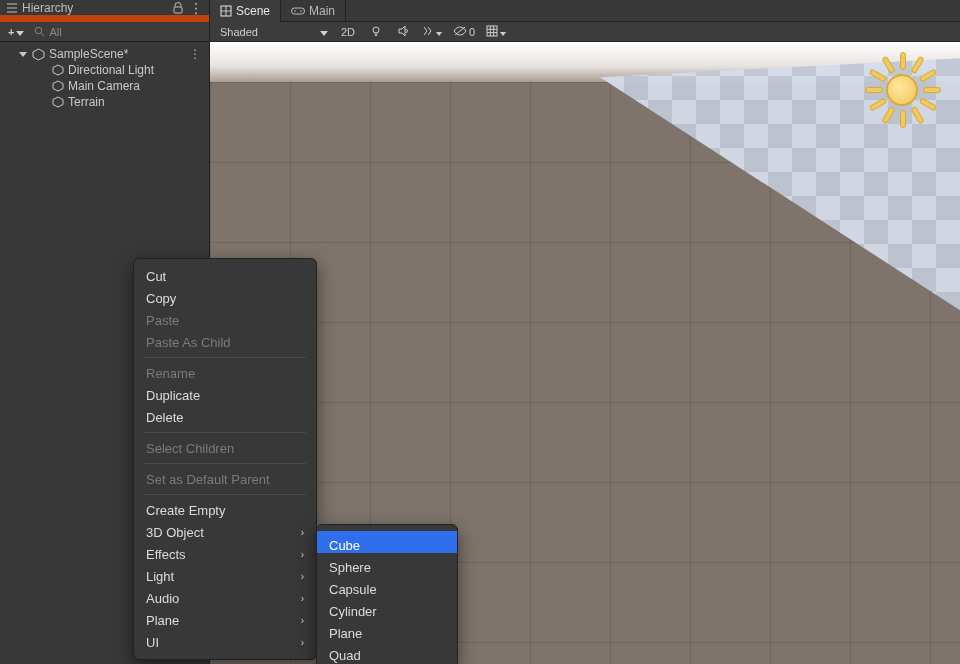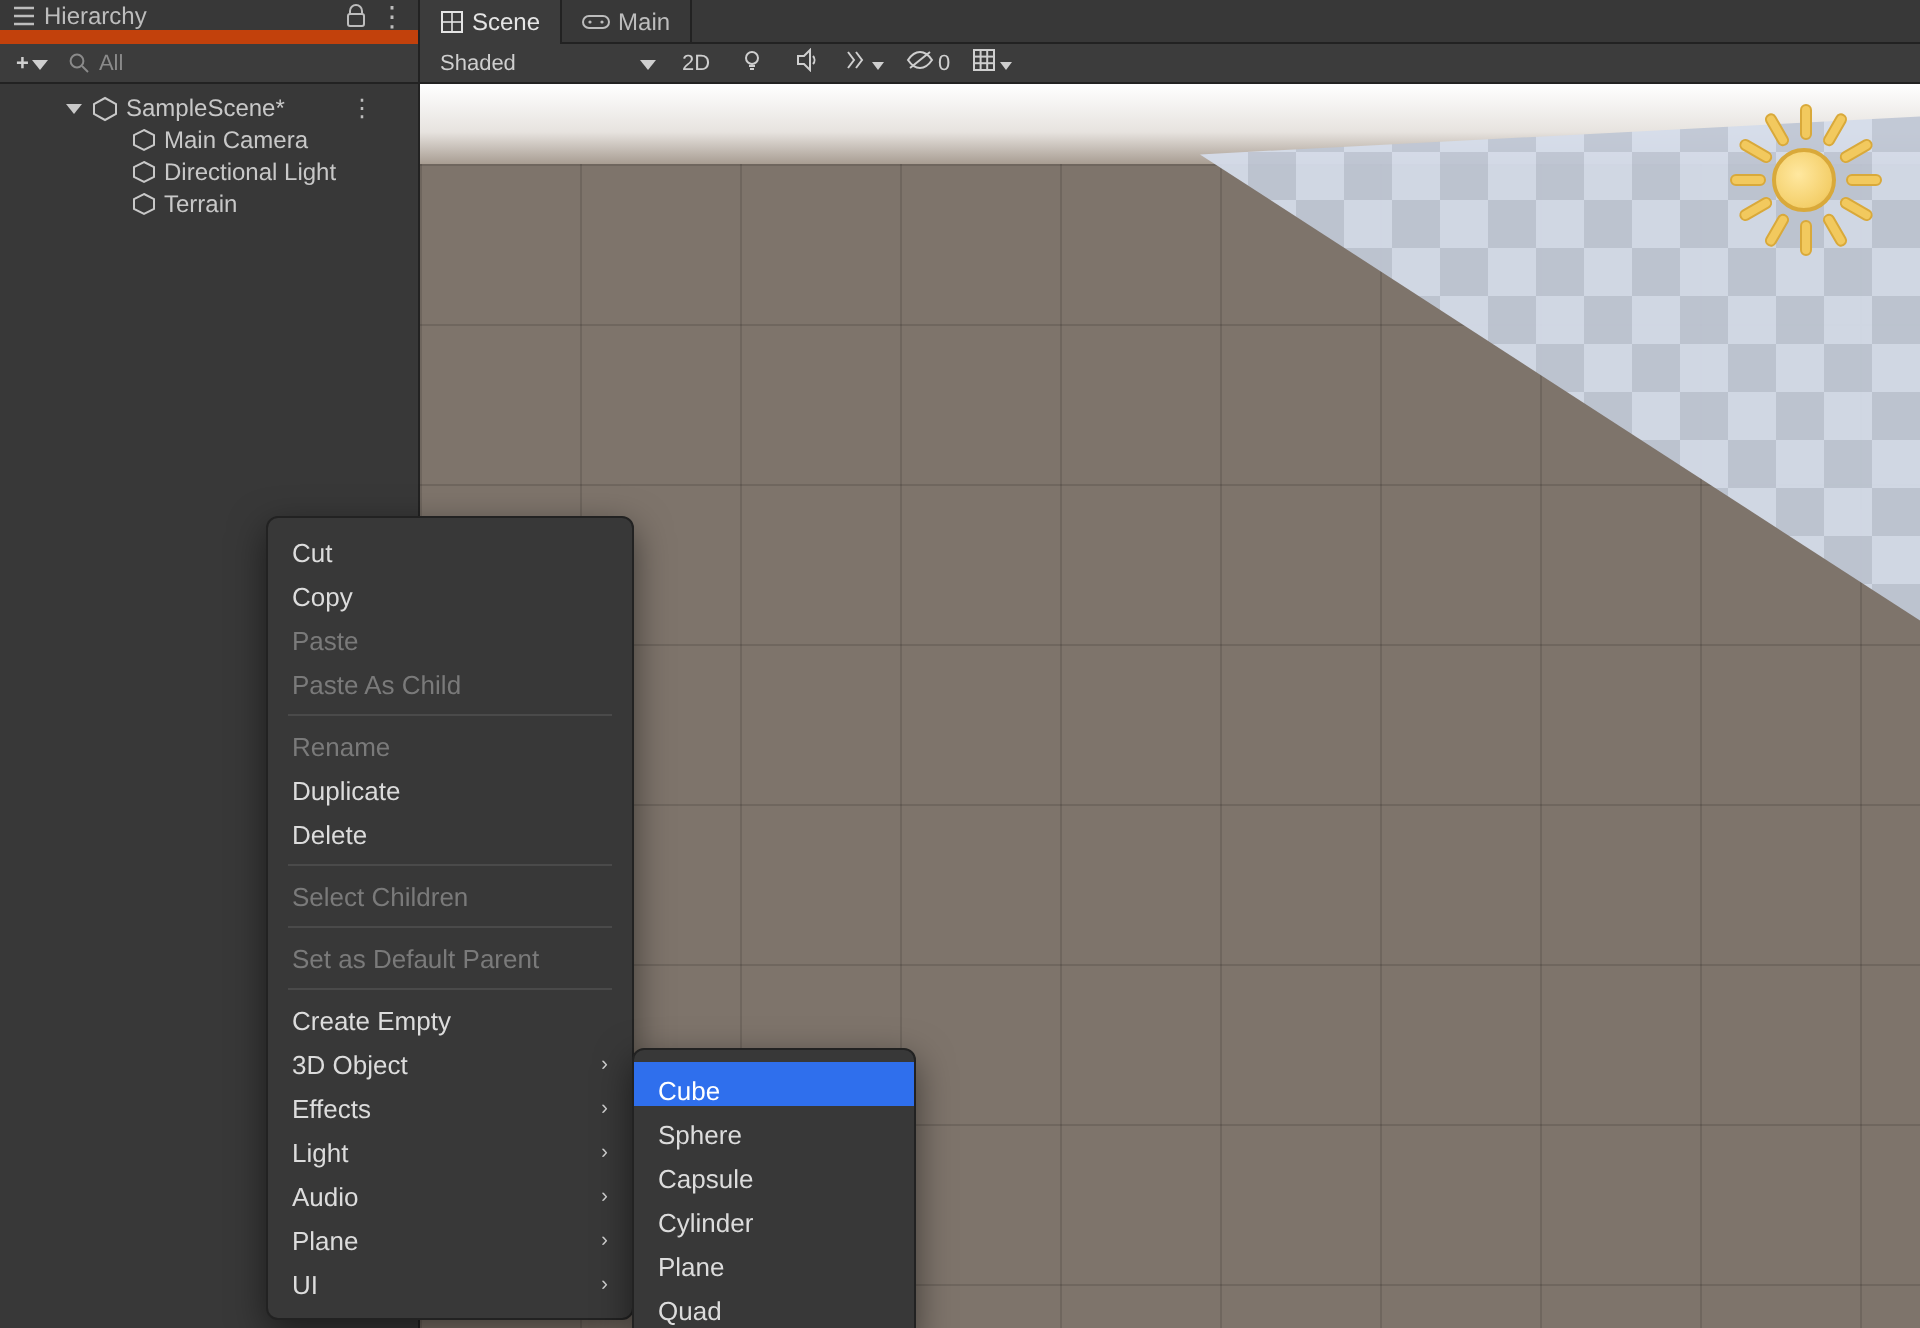--- a/index.html
+++ b/index.html
@@ -24,21 +24,21 @@
     border-bottom: 1px solid #222; color: #a0a0a0; font-size: 11px; padding: 0 4px;
   }
   .plus-btn {
     display:flex; align-items:center; padding: 0 4px; height:18px;
     color:#cfcfcf;
   }
   .plus-btn .tri { margin-left:2px; }
   .search-area { display:flex; align-items:center; flex:1; margin-left:6px; color:#8a8a8a; }
   .search-area .mag { margin-right:4px; display:inline-flex; }
 
-  .hierarchy-tree { padding: 4px 14px; color:#c8c8c8; font-size:12px; }
+  .hierarchy-tree { padding: 4px 0; color:#c8c8c8; font-size:12px; }
   .tree-row { display:flex; align-items:center; height:16px; padding: 0 4px; }
   .tree-row.scene { padding-left: 18px; }
   .tree-row.child { padding-left: 48px; }
   .tree-row .toggle { width:10px; display:inline-flex; justify-content:center; color:#c8c8c8; }
   .tree-row .cube-ico { margin: 0 4px; display:inline-flex; }
   .tree-row.scene .unity-ico { margin: 0 4px; display:inline-flex; }
   .tree-row .lbl { white-space:nowrap; }
   .tree-row .dots-end { margin-left:auto; padding-right:4px; color:#bdbdbd; }
 
   
@@ -189,29 +189,29 @@
       </span>
       <span class="lbl">SampleScene*</span>
       <span class="dots-end">⋮</span>
     </div>
     <div class="tree-row child">
       <span class="cube-ico">
         <svg width="12" height="12" viewBox="0 0 12 12">
             <polygon points="6,1 11,3.5 11,8.5 6,11 1,8.5 1,3.5" fill="none" stroke="#c8c8c8" stroke-width="1"></polygon>
           </svg>
       </span>
-      <span class="lbl">Main Camera</span>
+      <span class="lbl">Directional Light</span>
     </div>
     <div class="tree-row child">
       <span class="cube-ico">
         <svg width="12" height="12" viewBox="0 0 12 12">
             <polygon points="6,1 11,3.5 11,8.5 6,11 1,8.5 1,3.5" fill="none" stroke="#c8c8c8" stroke-width="1"></polygon>
           </svg>
       </span>
-      <span class="lbl">Directional Light</span>
+      <span class="lbl">Main Camera</span>
     </div>
     <div class="tree-row child">
       <span class="cube-ico">
         <svg width="12" height="12" viewBox="0 0 12 12">
             <polygon points="6,1 11,3.5 11,8.5 6,11 1,8.5 1,3.5" fill="none" stroke="#c8c8c8" stroke-width="1"></polygon>
           </svg>
       </span>
       <span class="lbl">Terrain</span>
     </div>
   </div>

